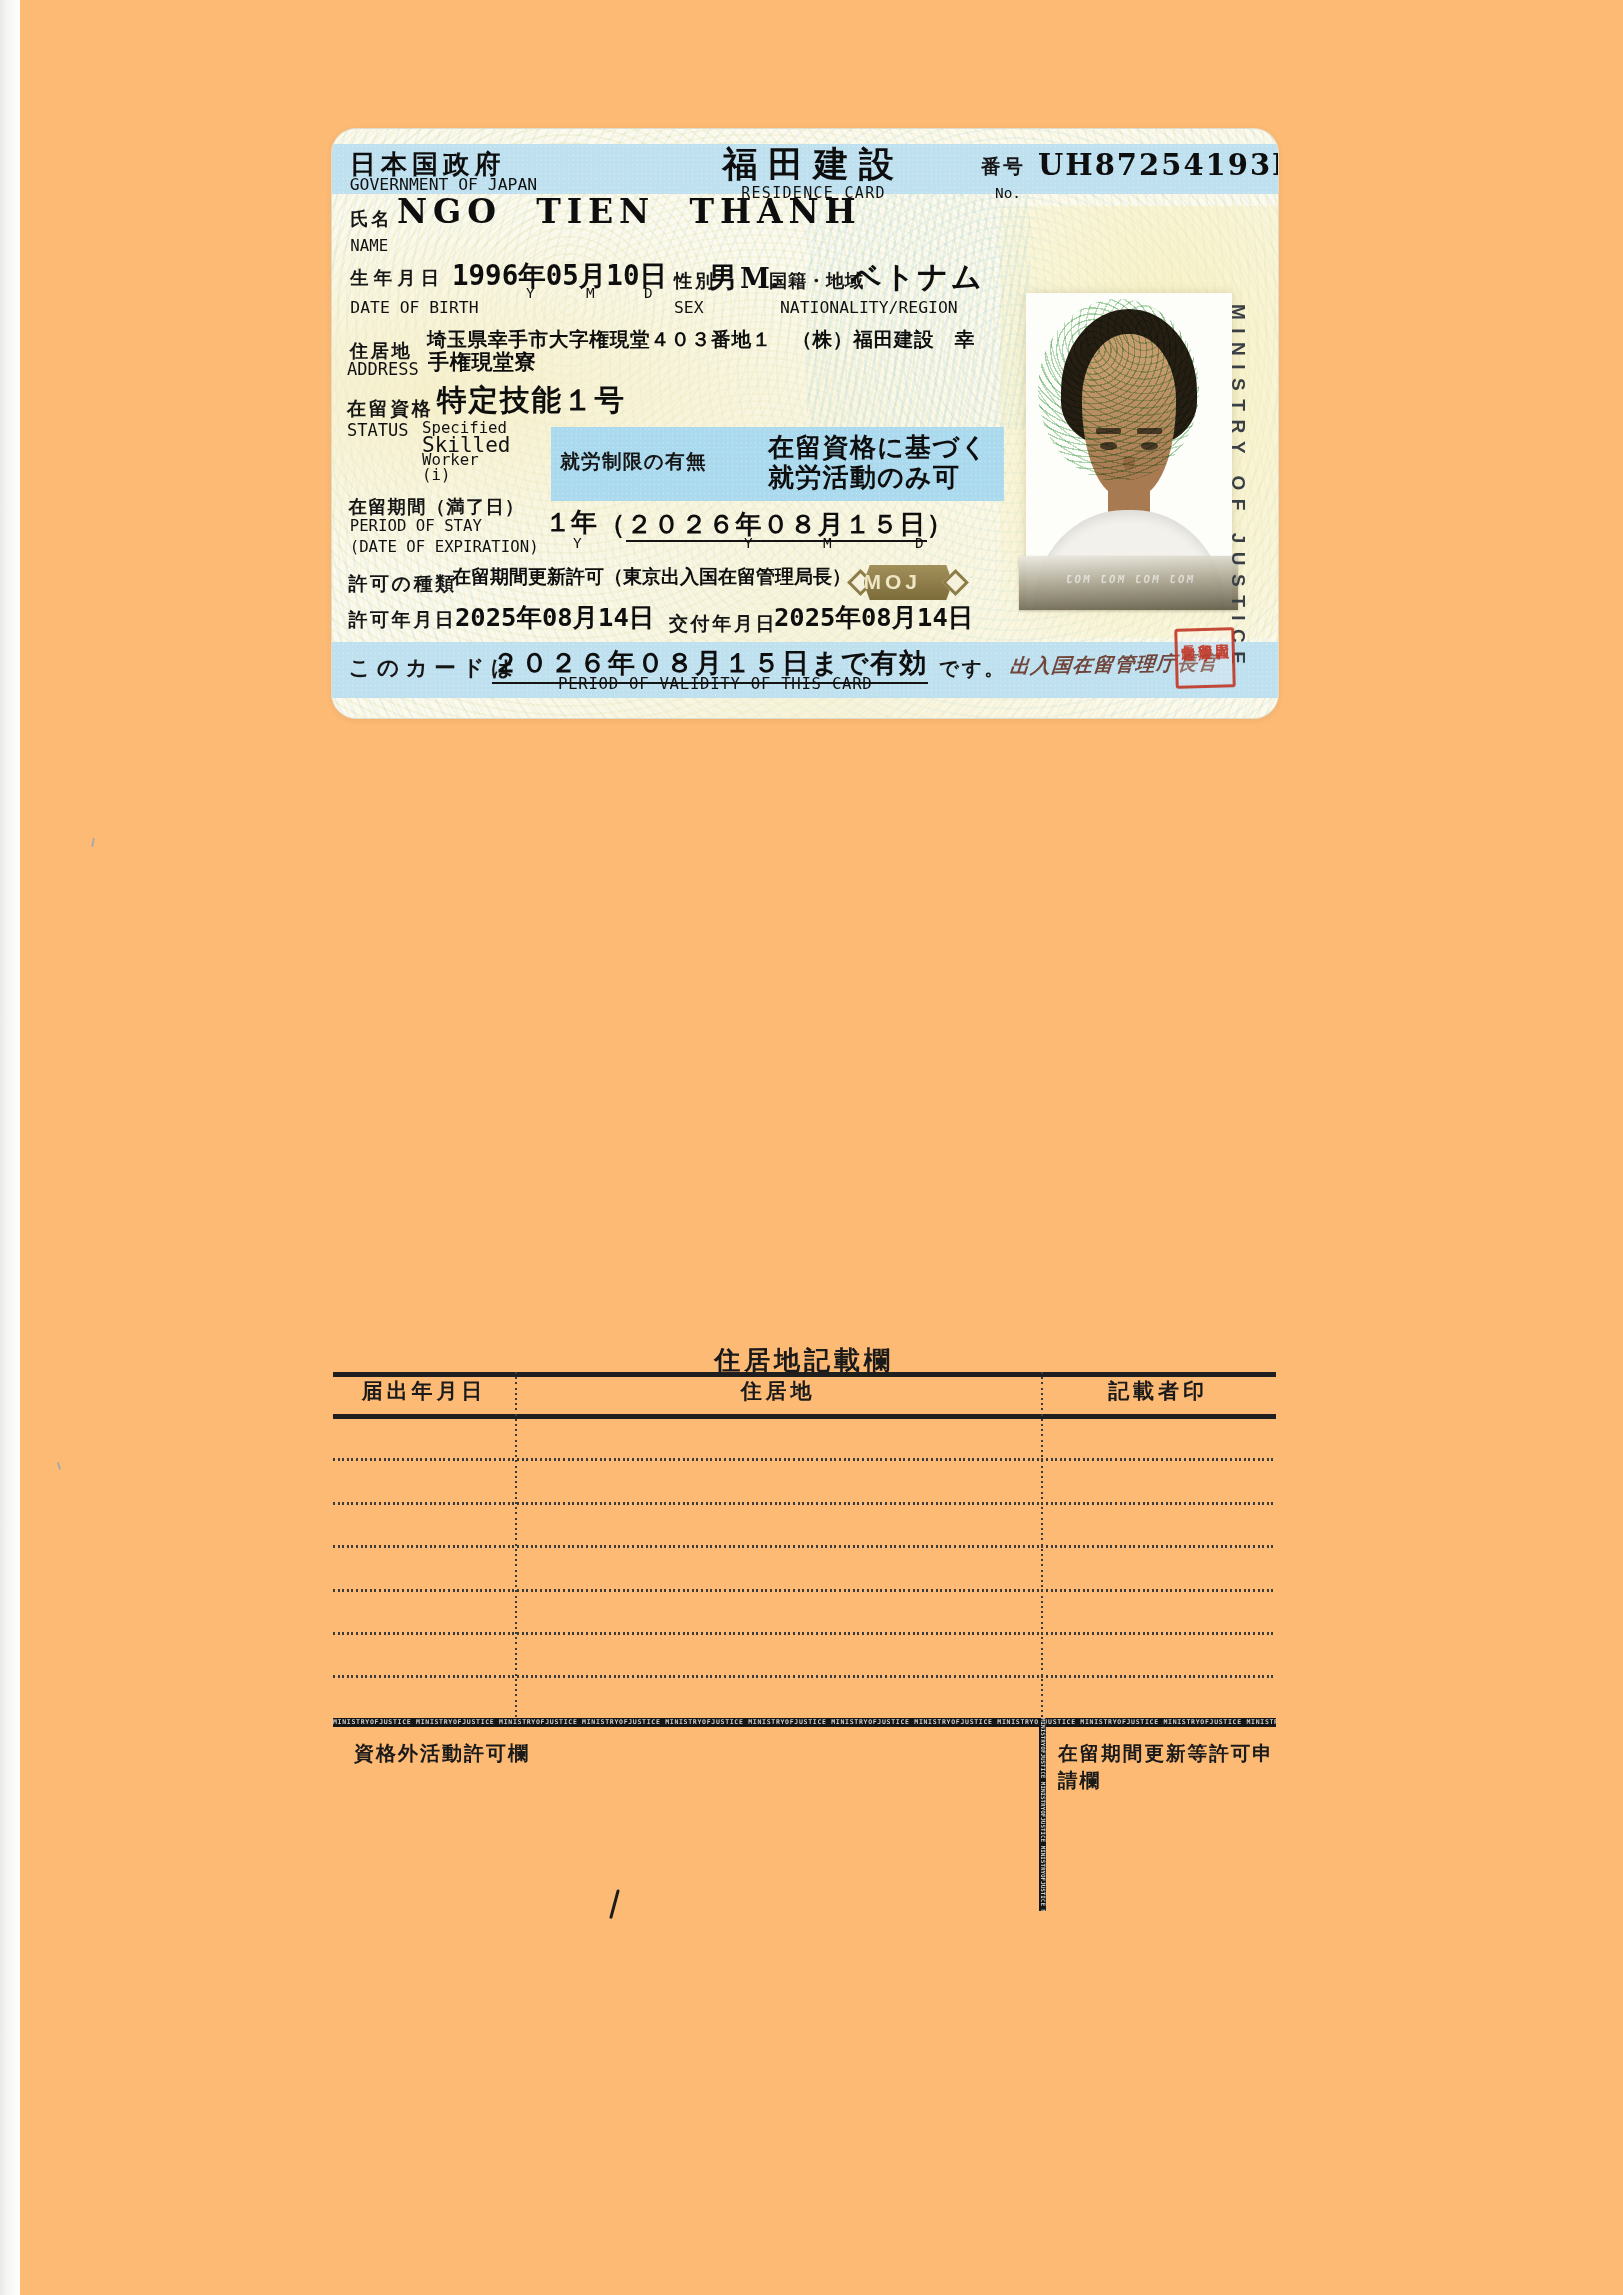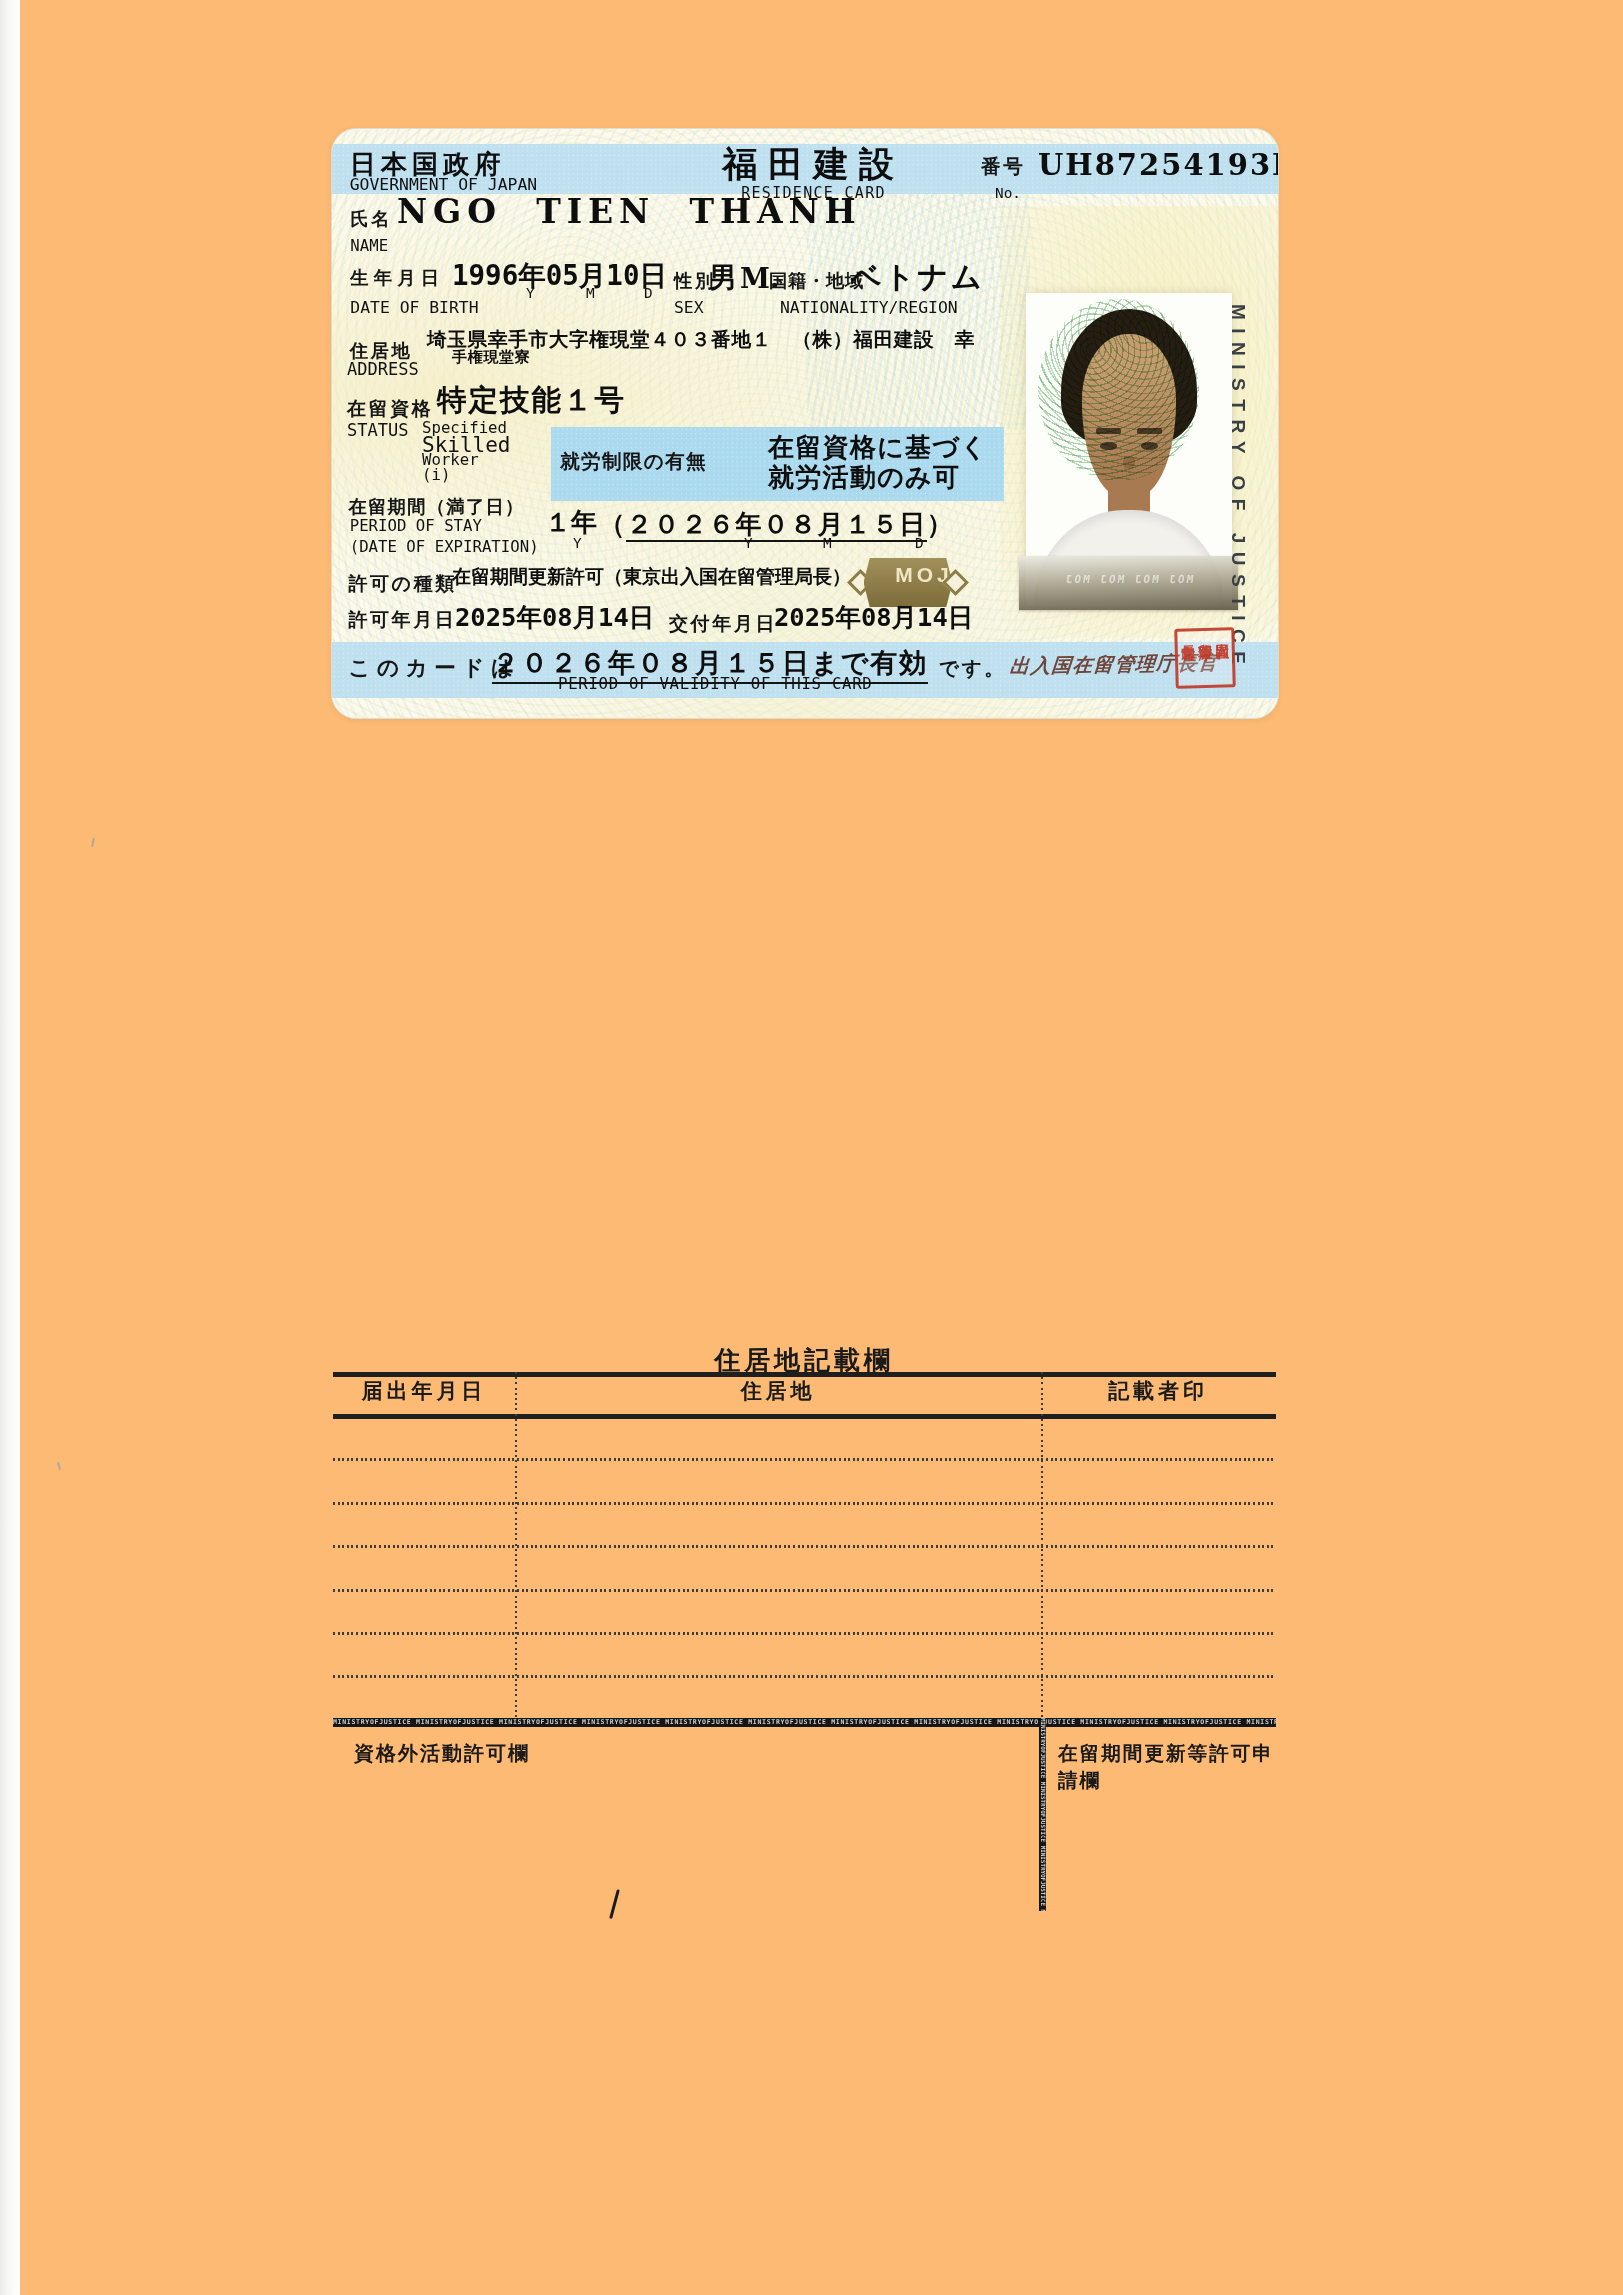--- a/index.html
+++ b/index.html
@@ -40,22 +40,22 @@
 
   .u{border-bottom:2px solid #141414;padding-bottom:1px;}
 
   .work-box{position:absolute;left:219px;top:298px;width:453px;height:74px;
       background-color:#abdaef;
       background-image:radial-gradient(rgba(255,255,255,.5) 0.8px, transparent 0.9px);
       background-size:4.6px 4.6px;}
 
   .moj{position:absolute;left:519px;top:437px;width:114px;height:33px;display:flex;align-items:center;}
   .moj-d{width:13px;height:13px;flex:none;transform:rotate(45deg);border:3.9px solid #8d7c46;background:#f6f1dd;}
-  .moj-band{flex:1;height:49px;margin:0 -6.5px;background:linear-gradient(#a2905a,#7c6c3a);
-      color:#efe6c4;font:700 21px/33px "Liberation Sans",sans-serif;text-align:right;letter-spacing:3.9px;
+  .moj-band{flex:1;height:35px;margin:0 -6.5px;background:linear-gradient(#a2905a,#7c6c3a);
+      color:#efe6c4;font:700 21px/33px "Liberation Sans",sans-serif;text-align:left;letter-spacing:3.9px;
       clip-path:polygon(7% 0,93% 0,100% 50%,93% 100%,7% 100%,0 50%);}
 
   .photo{position:absolute;left:694px;top:164px;width:206px;height:314px;background:#fdfdfa;
       box-shadow:0 0 9.2px rgba(160,150,110,.35);overflow:hidden;}
   .hair{position:absolute;left:17%;top:5%;width:66%;height:44%;background:#261e13;
       border-radius:52% 52% 40% 40%/62% 62% 34% 34%;}
   .face{position:absolute;left:27%;top:13%;width:46%;height:52%;
       background:linear-gradient(175deg,#c79c6f 20%,#a87a52 85%);border-radius:48% 48% 42% 42%/40% 40% 58% 58%;}
   .brow{position:absolute;top:44%;width:13%;height:2.2%;background:#4a3категор categorically;} 
   .brow,.eye,.mouth,.nosesh{position:absolute;background:#4a3826;}
@@ -151,21 +151,21 @@
     <div class="val serif" style="left:408px;top:134px;font-size:27px;">M.</div>
     <div class="en" style="left:342px;top:169px;font-size:16.4px;">SEX</div>
 
     <div class="jl" style="left:437px;top:139px;font-size:18.3px;letter-spacing:0.7px;">国籍・地域</div>
     <div class="val" style="left:519px;top:128px;font-size:30px;letter-spacing:2.6px;">ベトナム</div>
     <div class="en" style="left:448px;top:169px;font-size:16.4px;">NATIONALITY/REGION</div>
 
     <div class="jl" style="left:17.7px;top:209px;font-size:18.3px;">住居地</div>
     <div class="en" style="left:15px;top:230px;font-size:17px;">ADDRESS</div>
     <div class="val" style="left:95px;top:197px;font-size:19.6px;letter-spacing:0.7px;font-weight:600;">埼玉県幸手市大字権現堂４０３番地１　（株）福田建設　幸</div>
-    <div class="val" style="left:96px;top:219px;font-size:15px;letter-spacing:0.7px;font-weight:600;margin-left:24px;">手権現堂寮</div>
+    <div class="val" style="left:96px;top:219px;font-size:21px;letter-spacing:0.7px;font-weight:600;">手権現堂寮</div>
 
     <div class="jl" style="left:15px;top:267px;font-size:19px;">在留資格</div>
     <div class="val" style="left:105px;top:252px;font-size:29.5px;letter-spacing:2px;">特定技能１号</div>
     <div class="en" style="left:15px;top:291px;font-size:17px;">STATUS</div>
     <div class="en" style="left:90px;top:289px;font-size:15.7px;">Specified</div>
     <div class="en" style="left:90px;top:304px;font-size:21px;">Skilled</div>
     <div class="en" style="left:90px;top:321px;font-size:15.7px;">Worker</div>
     <div class="en" style="left:90px;top:336px;font-size:15.7px;">(i)</div>
 
     <div class="work-box">

